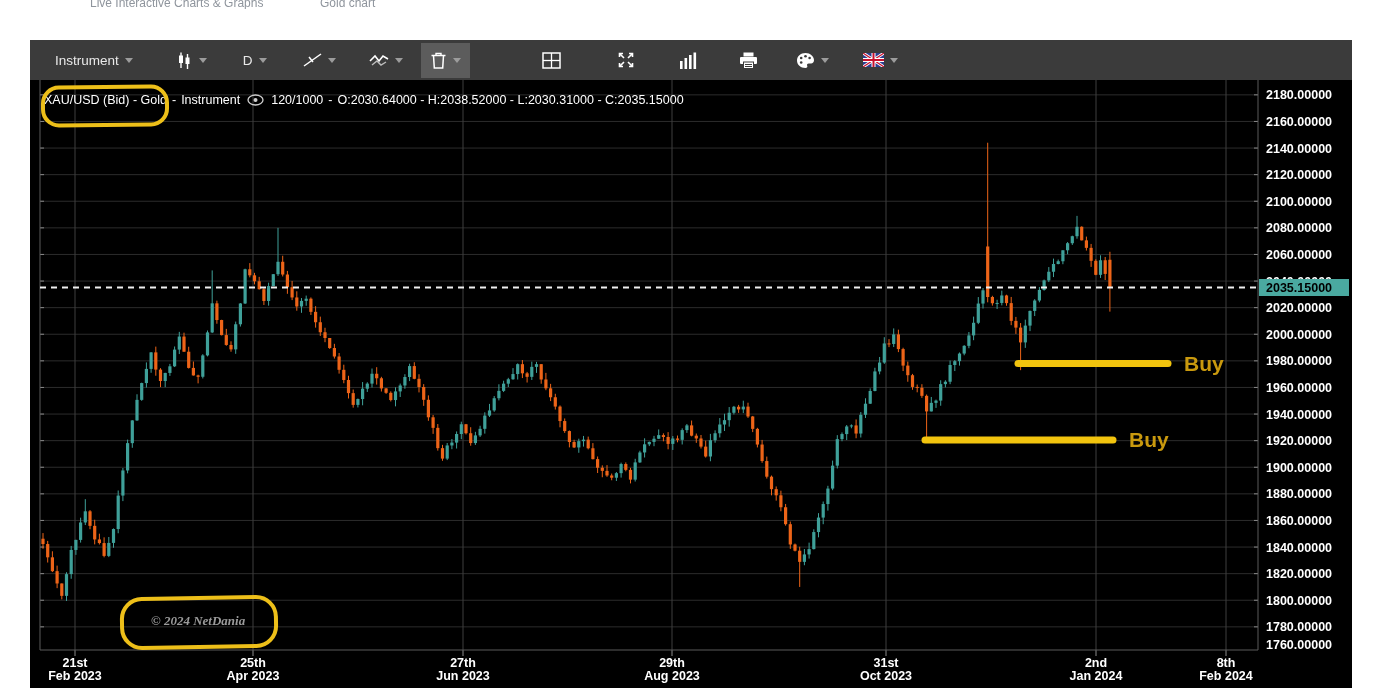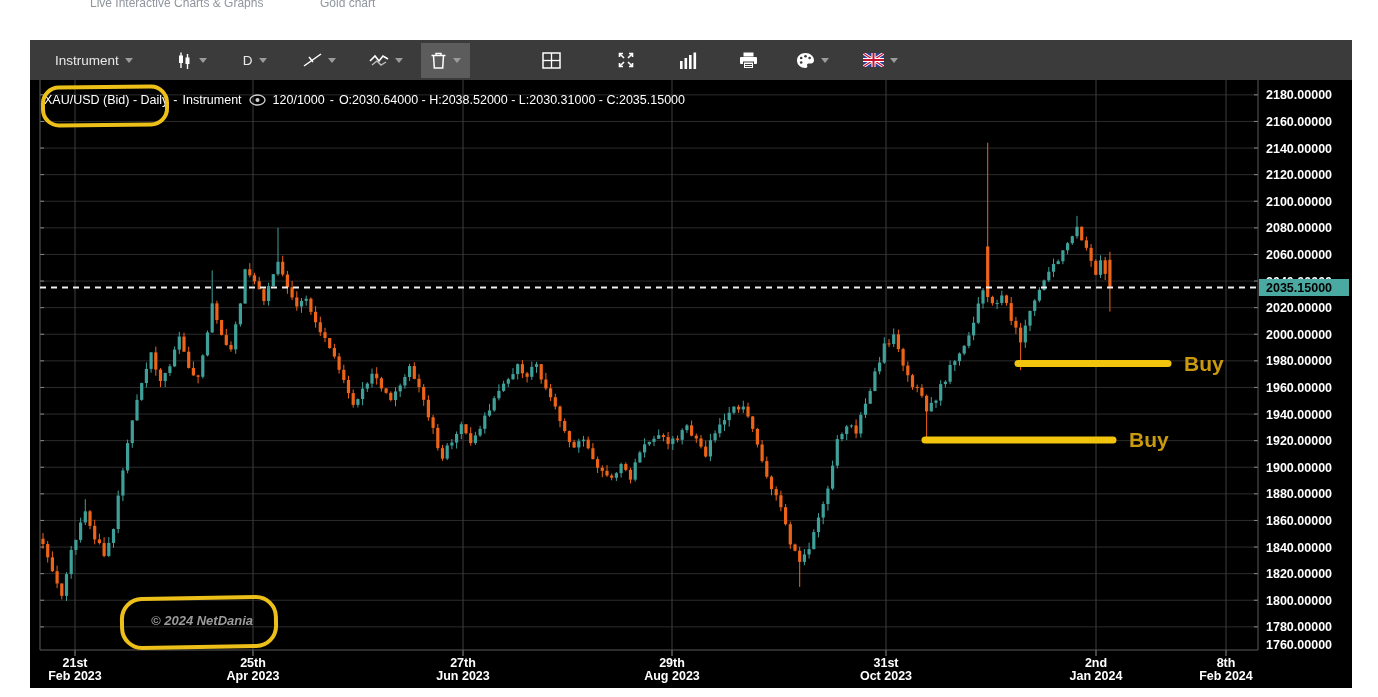--- a/index.html
+++ b/index.html
@@ -26,21 +26,21 @@
   #chart-svg text{font-family:"Liberation Sans",sans-serif;}
 
   .chart-header{position:absolute;left:14px;top:13px;display:flex;align-items:center;gap:5px;
                 color:#fff;font-size:12.5px;white-space:nowrap;z-index:3;}
   .chart-header .eye{display:flex;align-items:center;margin:0 2px;}
 
   .hl{position:absolute;border:4px solid #edbf19;z-index:4;pointer-events:none;}
   .oval1{left:11px;top:5px;width:120px;height:34px;border-radius:18px;transform:rotate(-0.6deg);}
   .oval2{left:90px;top:516px;width:150px;height:45px;border-radius:22px;transform:rotate(-1deg);}
   .copyright{position:absolute;left:121px;top:533px;color:#9a9a9a;font-size:13px;
-             font-style:italic;font-weight:bold;z-index:3;}
+             font-style:italic;font-weight:bold;z-index:3;font-family:Liberation Serif, serif;}
 </style>
 </head>
 <body>
 
 <div class="top-strip">
   <span class="frag-a">Live Interactive Charts &amp; Graphs</span>
   <span class="frag-b">Gold chart</span>
 </div>
 
 <div class="widget">
@@ -740,21 +740,21 @@
         <line x1="10" y1="207.5" x2="1228" y2="207.5" stroke="#f0f0f0" stroke-width="2" stroke-dasharray="6 5"></line>
         <line x1="988" y1="283.5095000000001" x2="1138" y2="283.5095000000001" stroke="#f2c40e" stroke-width="7" stroke-linecap="round"></line>
         <text x="1154" y="290.5095000000001" fill="#c9990e" font-size="21" font-weight="bold">Buy</text>
         <line x1="895" y1="359.98450000000014" x2="1083" y2="359.98450000000014" stroke="#f2c40e" stroke-width="7" stroke-linecap="round"></line>
         <text x="1099" y="366.98450000000014" fill="#c9990e" font-size="21" font-weight="bold">Buy</text>
         <rect x="1229" y="199" width="90" height="17" fill="#4aa9a0"></rect>
         <text x="1236" y="212" fill="#000" font-size="12.5" font-weight="bold">2035.15000</text>
       </svg>
 
     <div class="chart-header">
-      <span>XAU/USD (Bid) - Daily</span>
+      <span>XAU/USD (Bid) - Gold</span>
       <span> - </span>
       <span>Instrument</span>
       <span class="eye">
         <svg width="17" height="12" viewBox="0 0 17 12">
           <ellipse cx="8.5" cy="6" rx="7.5" ry="5" fill="none" stroke="#cfcfcf" stroke-width="1.3"></ellipse>
           <circle cx="8.5" cy="6" r="2" fill="#cfcfcf"></circle>
         </svg>
       </span>
       <span>120/1000</span>
       <span> - </span>

